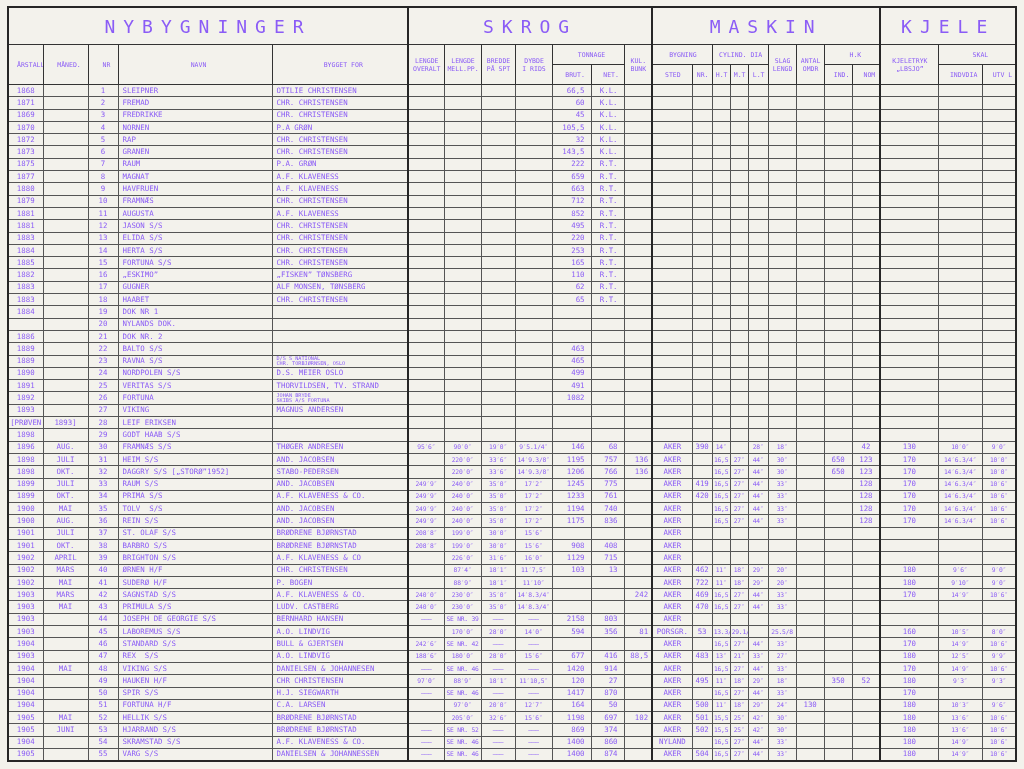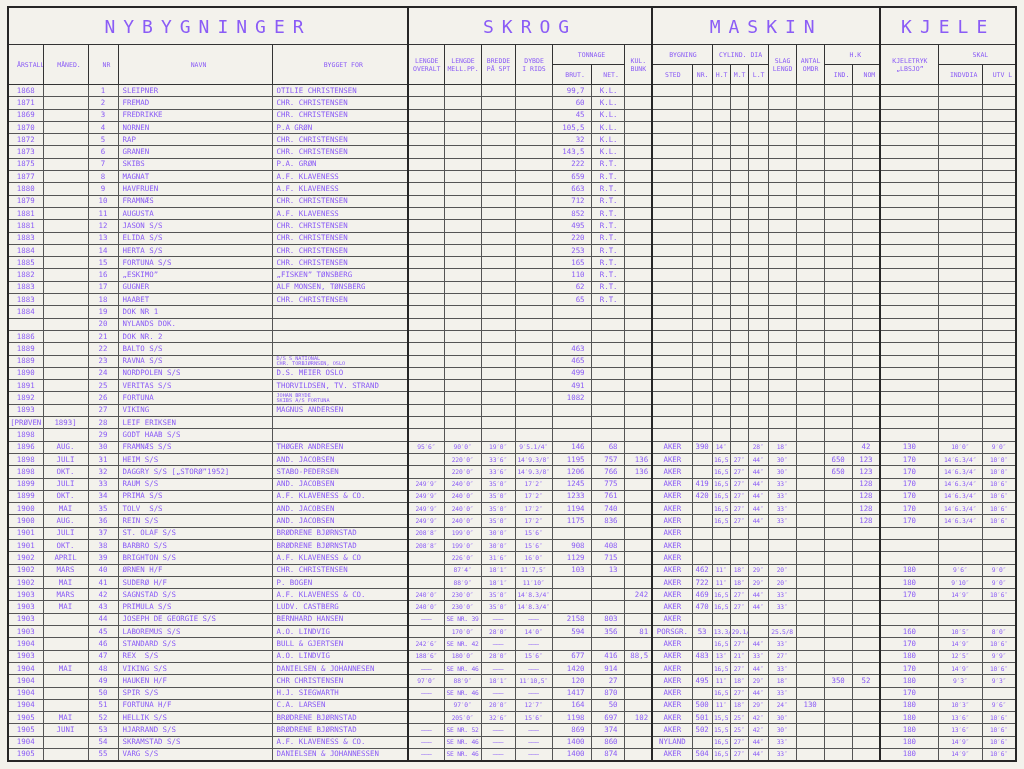--- a/index.html
+++ b/index.html
@@ -113,21 +113,21 @@
         <tr>
           <td>1868</td>
           <td></td>
           <td>1</td>
           <td>SLEIPNER</td>
           <td>OTILIE CHRISTENSEN</td>
           <td></td>
           <td></td>
           <td></td>
           <td></td>
-          <td>99,7</td>
+          <td>66,5</td>
           <td>K.L.</td>
           <td></td>
           <td></td>
           <td></td>
           <td></td>
           <td></td>
           <td></td>
           <td></td>
           <td></td>
           <td></td>
@@ -263,21 +263,21 @@
           <td></td>
           <td></td>
           <td></td>
           <td></td>
           <td></td>
         </tr>
         <tr>
           <td>1875</td>
           <td></td>
           <td>7</td>
-          <td>SKIBS</td>
+          <td>RAUM</td>
           <td>P.A. GRØN</td>
           <td></td>
           <td></td>
           <td></td>
           <td></td>
           <td>222</td>
           <td>R.T.</td>
           <td></td>
           <td></td>
           <td></td>

